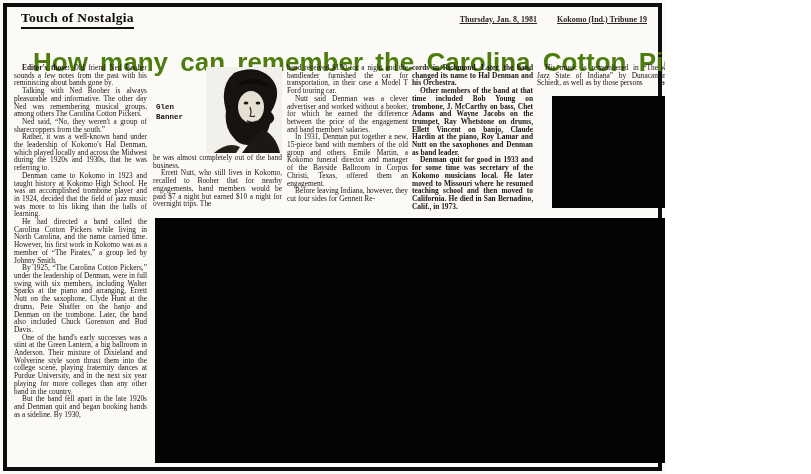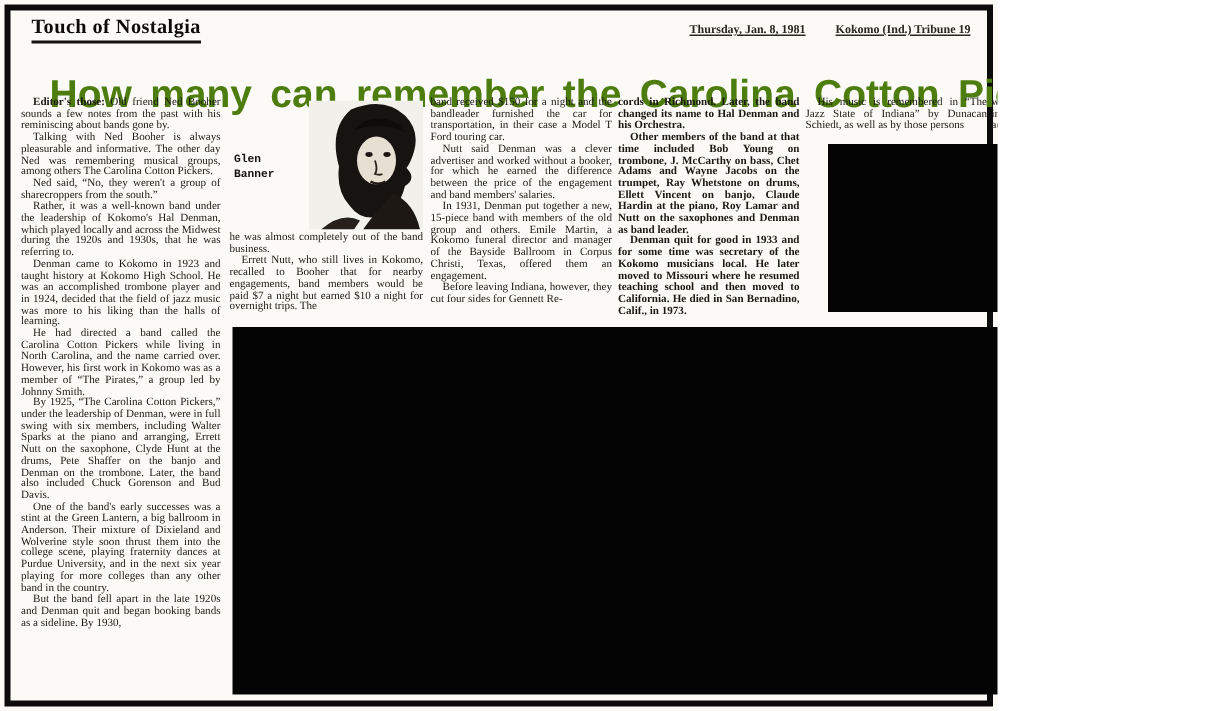--- a/index.html
+++ b/index.html
@@ -53,21 +53,21 @@
   </div>
 
   <h1 class="headline">How many can remember the Carolina Cotton Pickers?</h1>
 
   <div class="bodytext col1">
     <p><span class="edn-label">Editor's those:</span> <span>Old friend Ned Booher sounds a few notes from the past with his reminiscing about bands gone by.</span></p>
     <p>Talking with Ned Booher is always pleasurable and informative. The other day Ned was remembering musical groups, among others The Carolina Cotton Pickers.</p>
     <p>Ned said, “No, they weren't a group of sharecroppers from the south.”</p>
     <p>Rather, it was a well-known band under the leadership of Kokomo's Hal Denman, which played locally and across the Midwest during the 1920s and 1930s, that he was referring to.</p>
     <p>Denman came to Kokomo in 1923 and taught history at Kokomo High School. He was an accomplished trombone player and in 1924, decided that the field of jazz music was more to his liking than the halls of learning.</p>
-    <p>He had directed a band called the Carolina Cotton Pickers while living in North Carolina, and the name carried over. However, his first work in Kokomo was as a member of “The Pirates,” a group led by Johnny Smith.</p>
+    <p>He had directed a band called the Carolina Cotton Pickers while living in North Carolina, and the name carried time. However, his first work in Kokomo was as a member of “The Pirates,” a group led by Johnny Smith.</p>
     <p>By 1925, “The Carolina Cotton Pickers,” under the leadership of Denman, were in full swing with six members, including Walter Sparks at the piano and arranging, Errett Nutt on the saxophone, Clyde Hunt at the drums, Pete Shaffer on the banjo and Denman on the trombone. Later, the band also included Chuck Gorenson and Bud Davis.</p>
     <p>One of the band's early successes was a stint at the Green Lantern, a big ballroom in Anderson. Their mixture of Dixieland and Wolverine style soon thrust them into the college scene, playing fraternity dances at Purdue University, and in the next six year playing for more colleges than any other band in the country.</p>
     <p>But the band fell apart in the late 1920s and Denman quit and began booking bands as a sideline. By 1930,</p>
   </div>
 
   <div class="photo">
     <svg width="76" height="86" viewBox="0 0 76 86">
       <rect width="76" height="86" fill="#f2f0ea"></rect>
       <path d="M28,6 Q50,-3 64,10 Q74,20 70,34 Q68,41 65,45 Q72,52 64,57 Q60,73 48,77 Q35,81 27,70 Q18,60 20,44 Q13,19 28,6 Z" fill="#171310"></path>
       <ellipse cx="45" cy="40" rx="13" ry="16" fill="#e6e0d3"></ellipse>

